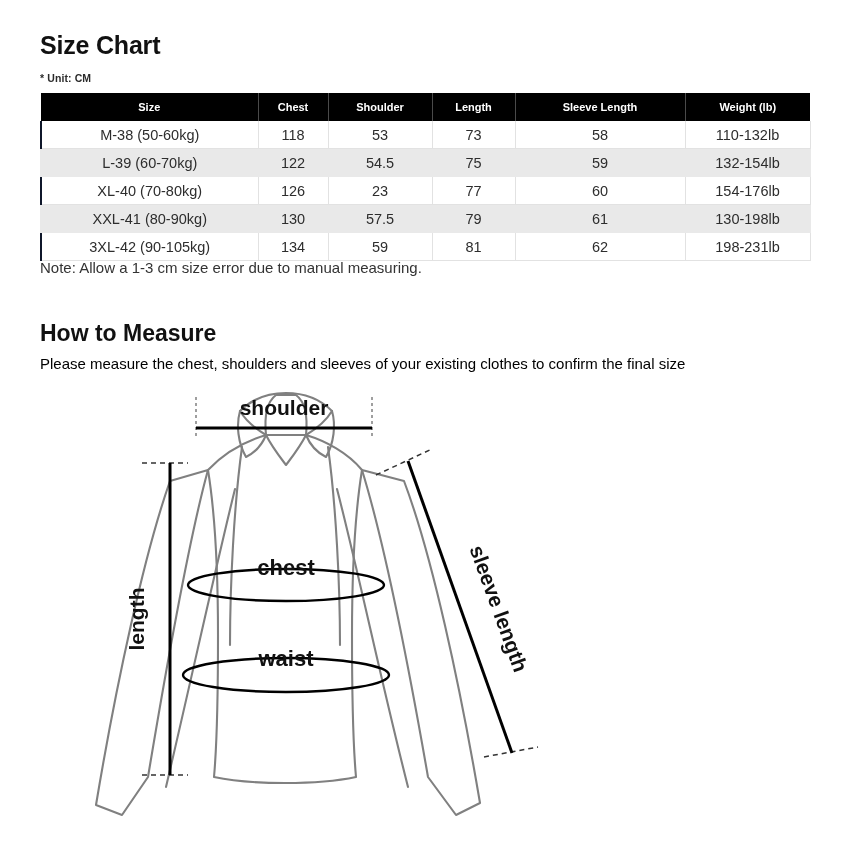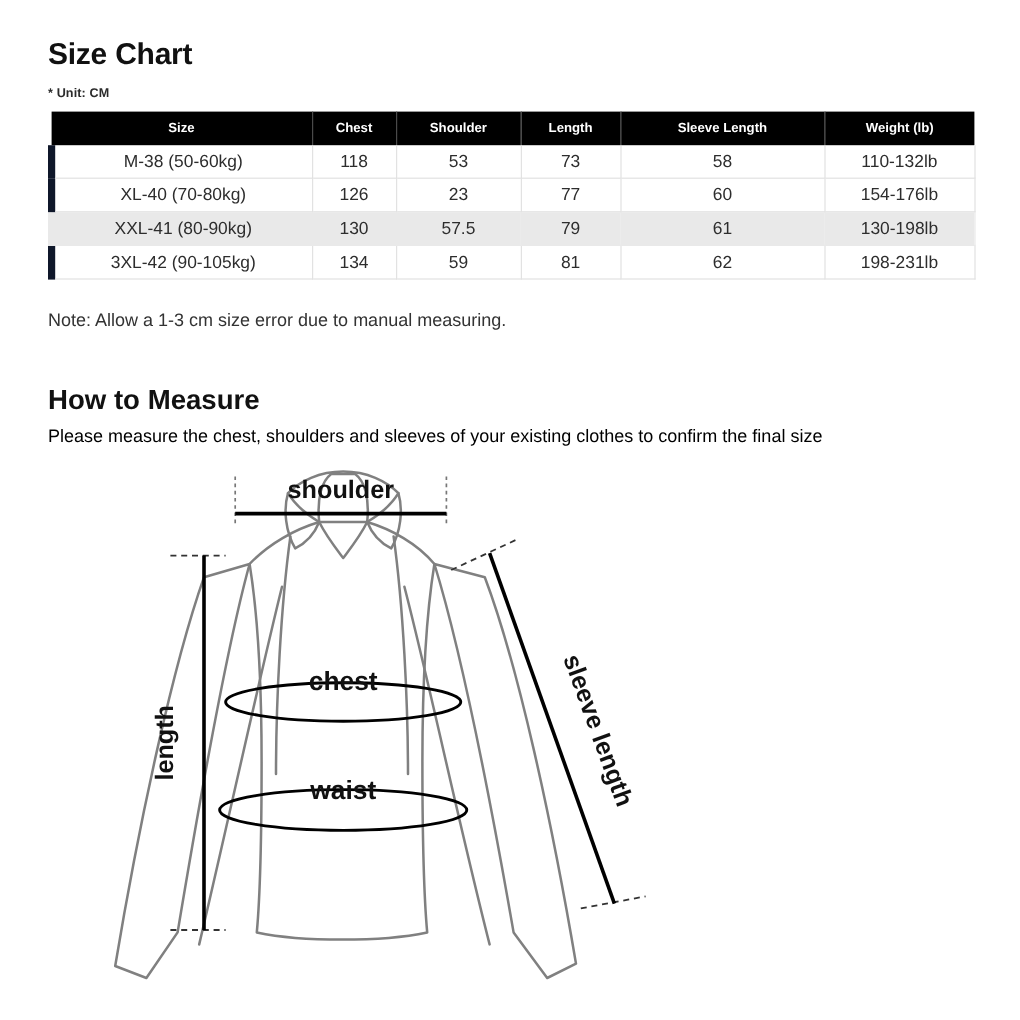--- a/index.html
+++ b/index.html
@@ -72,21 +72,21 @@
   }
   .size-table thead th:last-child {
     border-right: none;
   }
   .size-table tbody td {
     border-right: 1px solid #e2e2e2;
     border-bottom: 1px solid #e2e2e2;
     color: #2d2d2d;
   }
   .size-table tbody td:first-child {
-    border-left: 6px solid #0f172a;
+    border-left: 2px solid #0f172a;
   }
   .size-table tbody tr.alt td {
     background: #e9e9e9;
     border-right-color: #e9e9e9;
     border-bottom-color: #e9e9e9;
     border-left-color: #e9e9e9;
   }
 
   .col-size      { width: 217px; }
   .col-chest     { width: 70px; }
@@ -165,20 +165,28 @@
     </thead>
     <tbody>
       <tr>
         <td>M-38 (50-60kg)</td>
         <td>118</td>
         <td>53</td>
         <td>73</td>
         <td>58</td>
         <td>110-132lb</td>
       </tr>
+      <tr class="alt">
+        <td>L-39 (60-70kg)</td>
+        <td>122</td>
+        <td>54.5</td>
+        <td>75</td>
+        <td>59</td>
+        <td>132-154lb</td>
+      </tr>
       <tr>
         <td>XL-40 (70-80kg)</td>
         <td>126</td>
         <td>23</td>
         <td>77</td>
         <td>60</td>
         <td>154-176lb</td>
       </tr>
       <tr class="alt">
         <td>XXL-41 (80-90kg)</td>

